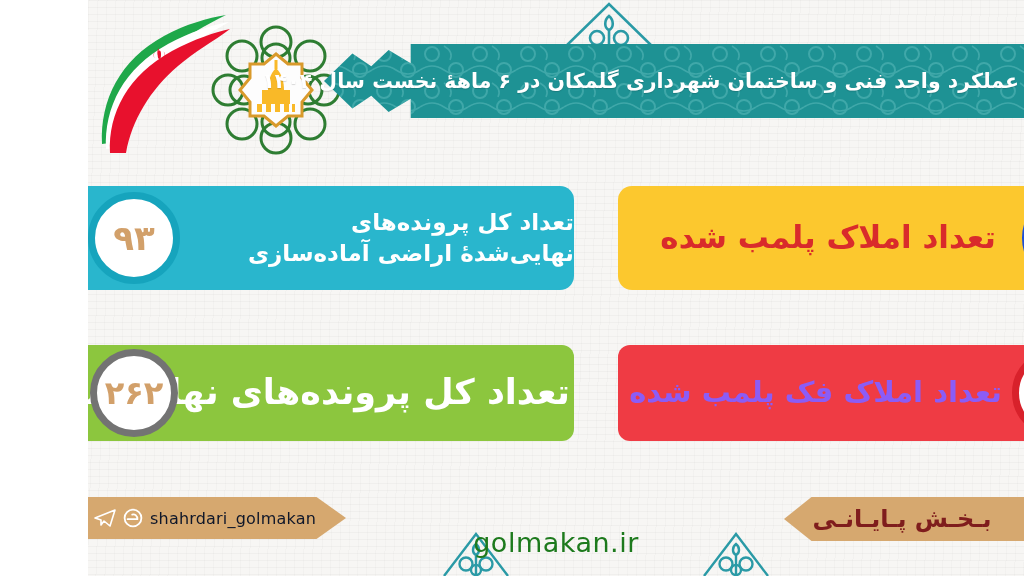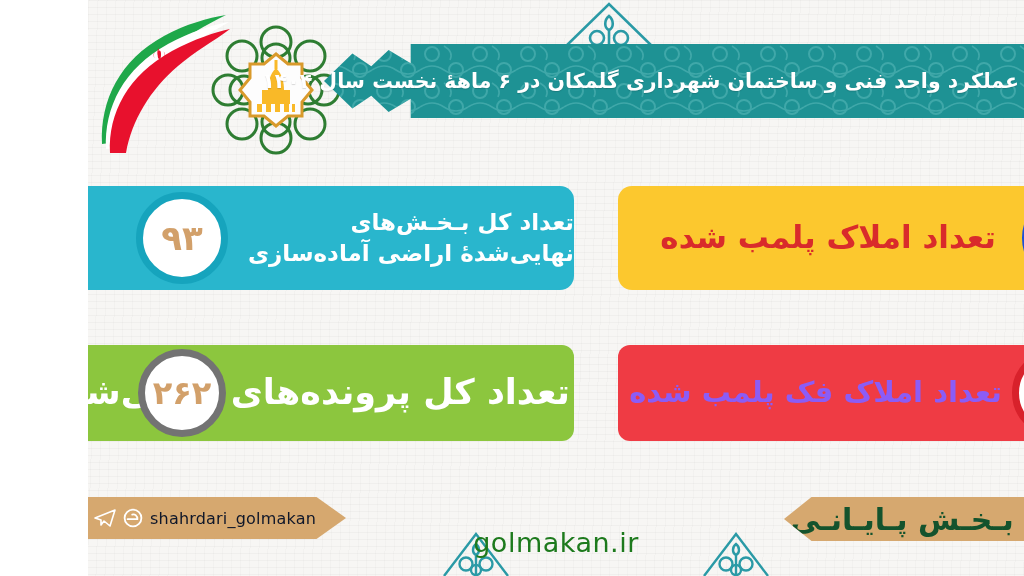--- a/index.html
+++ b/index.html
@@ -132,21 +132,20 @@
     top: 50%;
     transform: translateY(-50%);
     background: #ffffff;
     border-radius: 50%;
     display: flex;
     align-items: center;
     justify-content: center;
     font-weight: bold;
     color: #d2a06a;
     z-index: 4;
-    margin-left: 48px;
   }
 
   
   #card-ground-files { left: -14px; top: 186px; width: 500px; height: 104px; }
   #card-ground-files .card-body {
     background: #29b6cd;
     border-radius: 0 14px 14px 0;
   }
   #card-ground-files .card-label {
     right: 0px; left: 110px;
@@ -251,22 +250,22 @@
     width: 250px; height: 44px;
     background: #d6a86f;
     -webkit-clip-path: polygon(11% 0, 100% 0, 100% 100%, 11% 100%, 0 50%);
     clip-path: polygon(11% 0, 100% 0, 100% 100%, 11% 100%, 0 50%);
     display: flex;
     align-items: center;
     justify-content: center;
     padding-right: 14px;
   }
   #closing-text {
-    color: #14532d;
-    font-size: 30px;
+    color: #7f1d1d;
+    font-size: 24px;
     font-weight: bold;
     direction: rtl;
     letter-spacing: 1px;
   }
 
   #website-text {
     position: absolute;
     left: 0; right: 0; top: 527px;
     text-align: center;
     color: #1d7a1d;
@@ -351,21 +350,21 @@
         </defs>
         <rect width="788" height="74" fill="url(#arabesque)"></rect>
       </svg>
       <div id="title-text">گزارش عملکرد واحد فنی و ساختمان شهرداری گلمکان در ۶ ماهۀ نخست سال ۱۴۰۴</div>
     </div>
   </div>
 
   <div class="card" id="card-ground-files">
     <div class="card-body"></div>
     <div class="card-label">
-      <div>تعداد کل  بـخـش‌های</div>
+      <div>تعداد کل  پرونده‌های</div>
       <div>نهایی‌شدۀ اراضی آماده‌سازی</div>
     </div>
     <div class="stat-circle" id="circle-ground-files">۹۳</div>
   </div>
 
   <div class="card" id="card-sealed">
     <div class="card-body"></div>
     <div class="card-label">تعداد املاک پلمب شده</div>
     <div class="stat-circle" id="circle-sealed">۵۶</div>
   </div>

